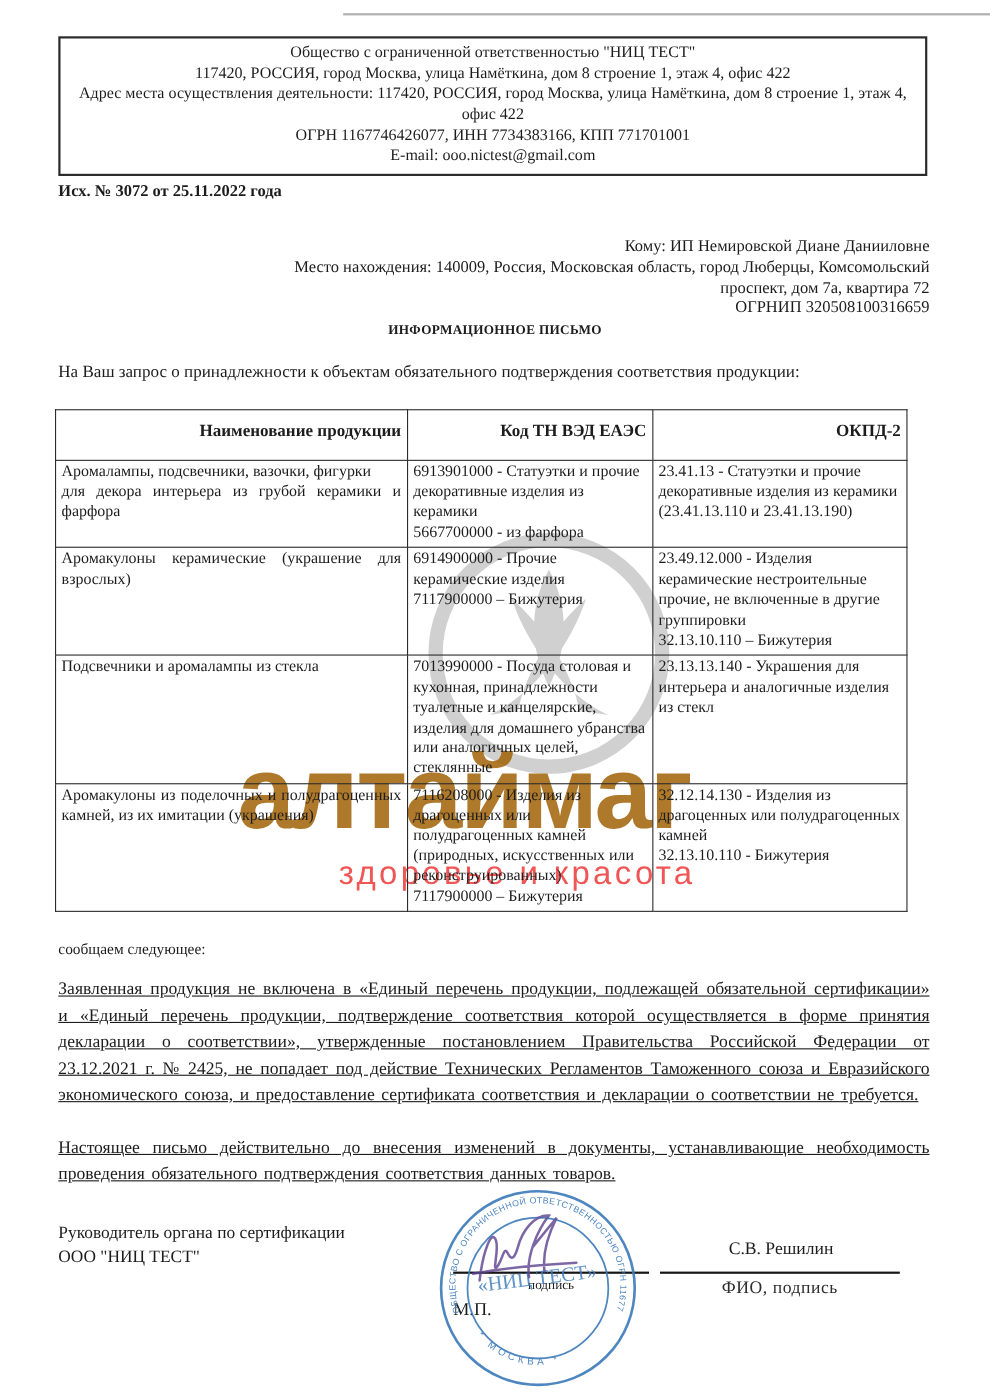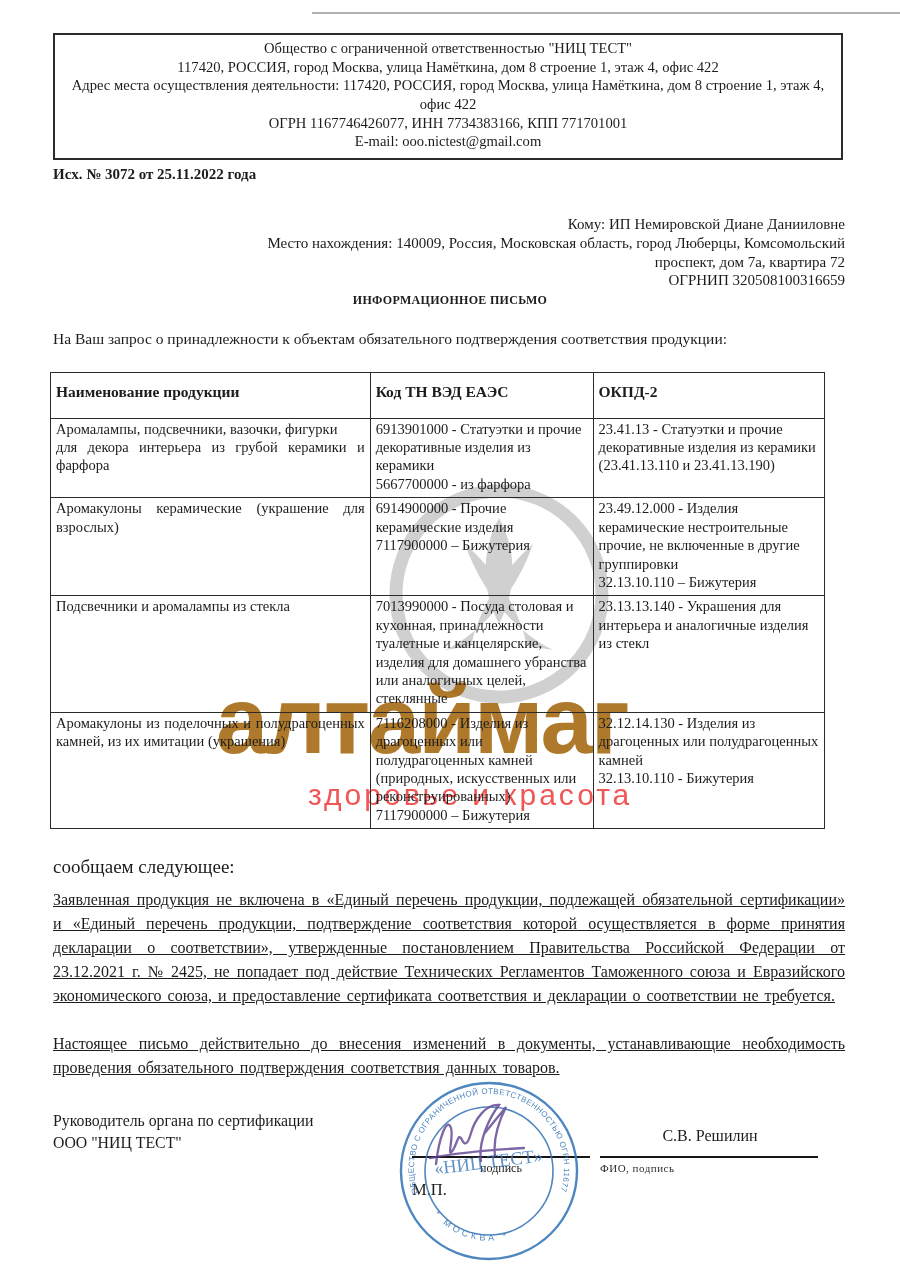--- a/index.html
+++ b/index.html
@@ -27,35 +27,35 @@
   }
   .ref{position:absolute;left:53px;top:166px;font-weight:bold;font-size:15px;}
   .recipient{position:absolute;left:250px;top:215px;width:595px;text-align:right;font-size:15px;line-height:1.25;}
   .title{position:absolute;left:0;top:293px;width:900px;text-align:center;font-weight:bold;font-size:12px;letter-spacing:.3px;}
   .intro{position:absolute;left:53px;top:330px;width:793px;font-size:15.5px;}
   .ptable{
     position:absolute;left:50px;top:372px;width:775px;border-collapse:collapse;table-layout:fixed;
     font-size:14.5px;line-height:1.27;background:transparent;
   }
   .ptable th,.ptable td{border:1.8px solid #2b2b2b;background:transparent;}
-  .ptable th{font-size:15.5px;font-weight:bold;text-align:left;padding:9px 5px 16px;vertical-align:middle;}
+  .ptable th{font-size:15.5px;font-weight:bold;text-align:right;padding:9px 5px 16px;vertical-align:middle;}
   .ptable td{vertical-align:top;padding:1px 5px 4px;white-space:pre-line;}
   .ptable td.justify{text-align:justify;}
-  .closing{position:absolute;left:53px;top:856px;font-size:19px;}
+  .closing{position:absolute;left:53px;top:856px;font-size:14px;}
   .para{position:absolute;left:53px;width:792px;font-size:16px;line-height:1.5;text-align:justify;word-spacing:2px;text-decoration:underline;}
   .p1{top:888px;}
   .p2{top:1032px;}
   .signer{position:absolute;left:53px;top:1110px;font-size:15.8px;line-height:1.42;}
   .sig-line{position:absolute;height:2px;background:#161616;}
   .sig-line-left{left:412px;top:1156px;width:178px;}
   .sig-line-right{left:600px;top:1156px;width:218px;}
   .podpis{position:absolute;left:412px;top:1161px;width:178px;text-align:center;font-size:12px;color:#222;}
   .mp{position:absolute;left:412px;top:1180px;width:160px;text-align:left;font-size:16.5px;}
   .signee{position:absolute;left:610px;top:1127px;width:200px;text-align:center;font-size:16px;}
-  .fio{position:absolute;left:600px;top:1162px;width:218px;text-align:left;font-size:11px;letter-spacing:.5px;color:#2e2e2e;}
+  .fio{position:absolute;left:600px;top:1162px;width:218px;text-align:center;font-size:16px;letter-spacing:.5px;color:#2e2e2e;}
   
   .stamp{position:absolute;left:396px;top:1078px;width:186px;height:186px;z-index:3;opacity:.92;}
 </style>
 </head>
 <body>
 
 <div class="page">
 
   <div class="wm-layer">
     <svg class="abs" style="left:383px;top:478px;opacity:.55;" width="232" height="232" viewBox="0 0 232 232">

